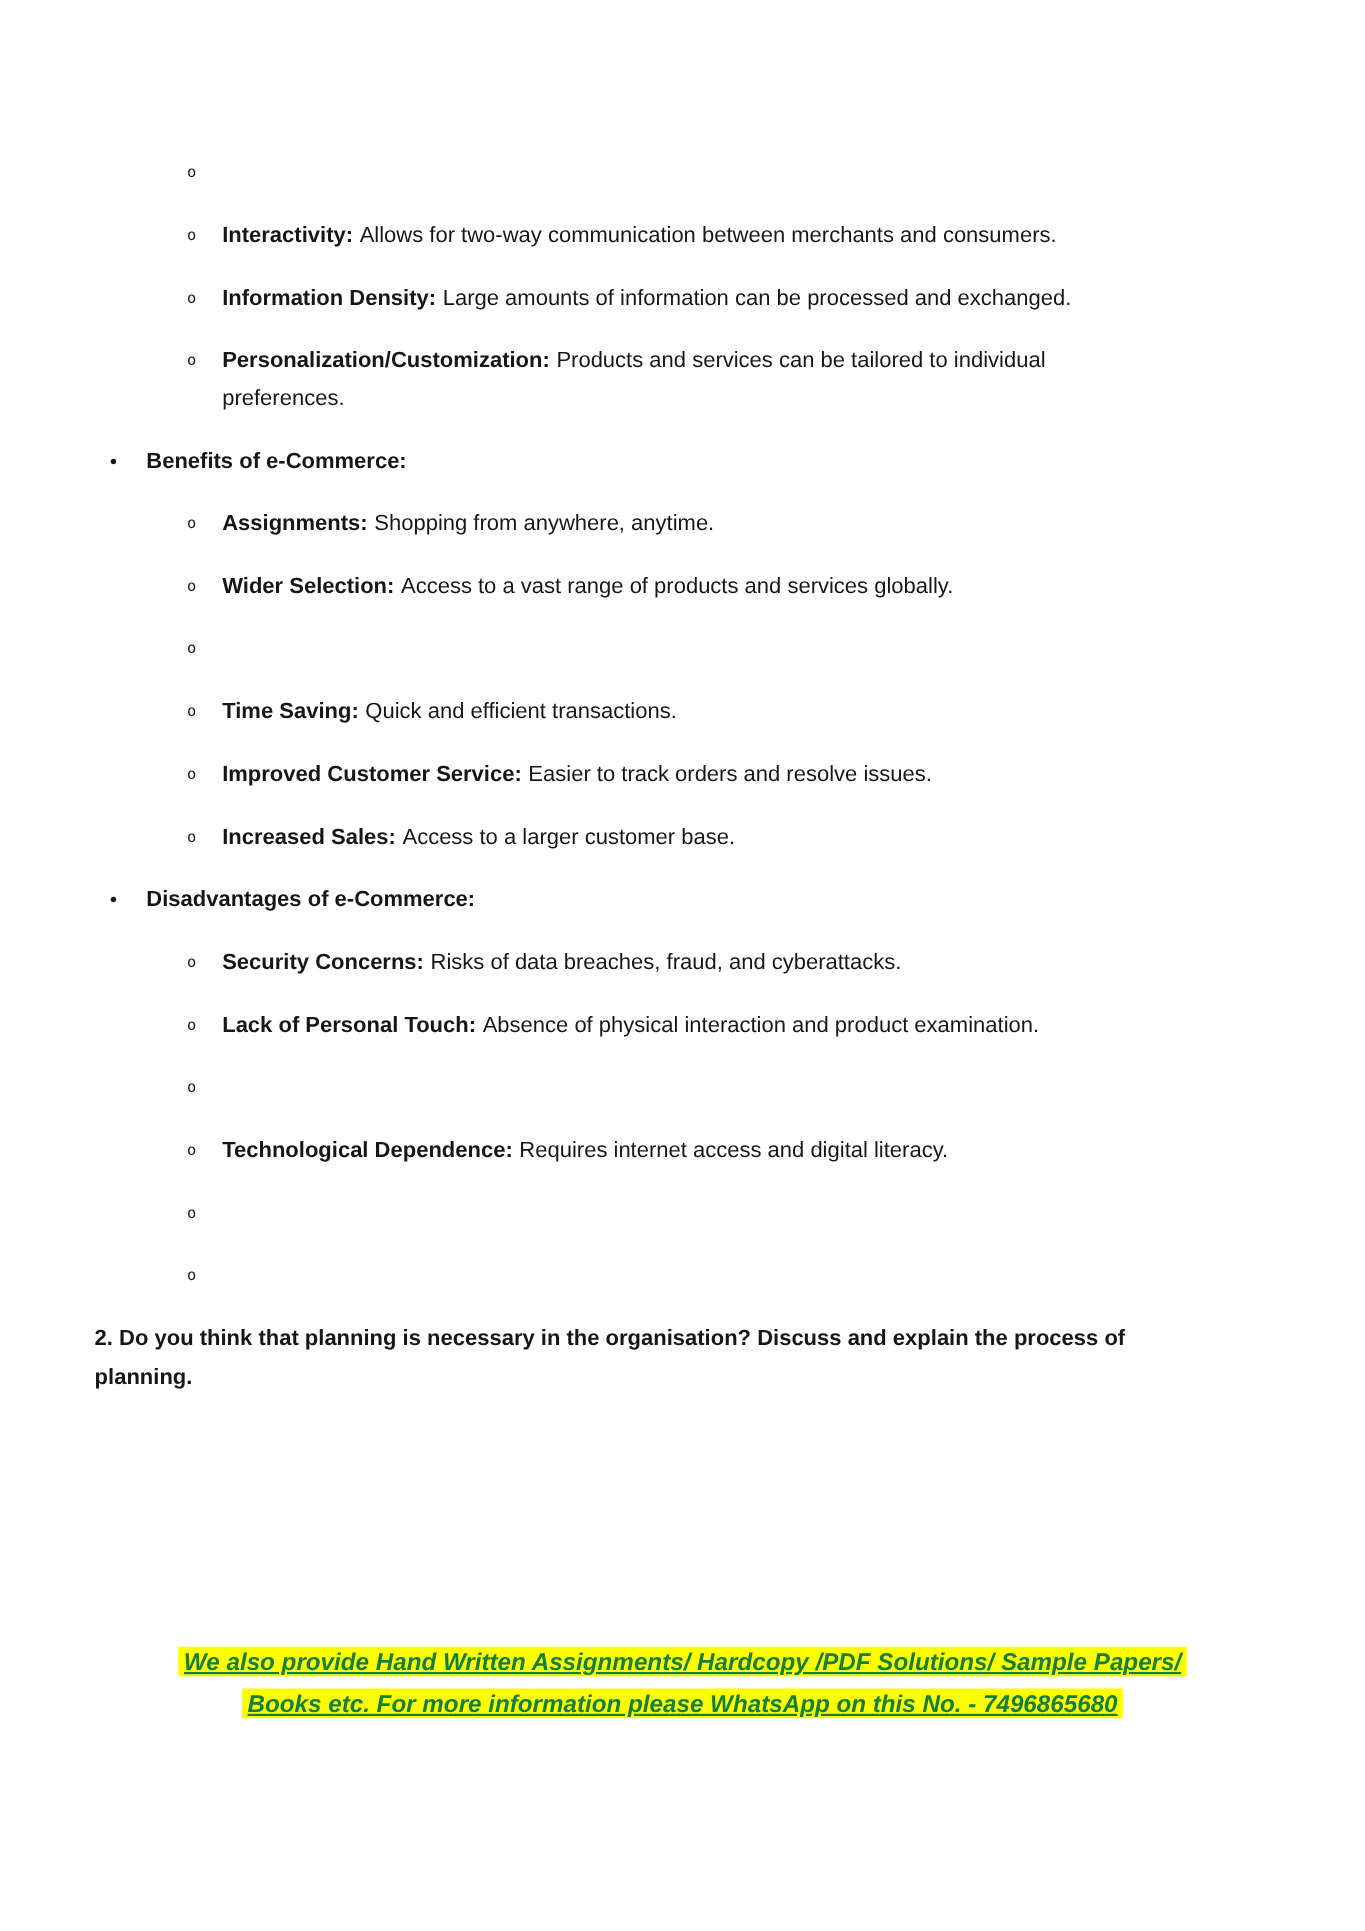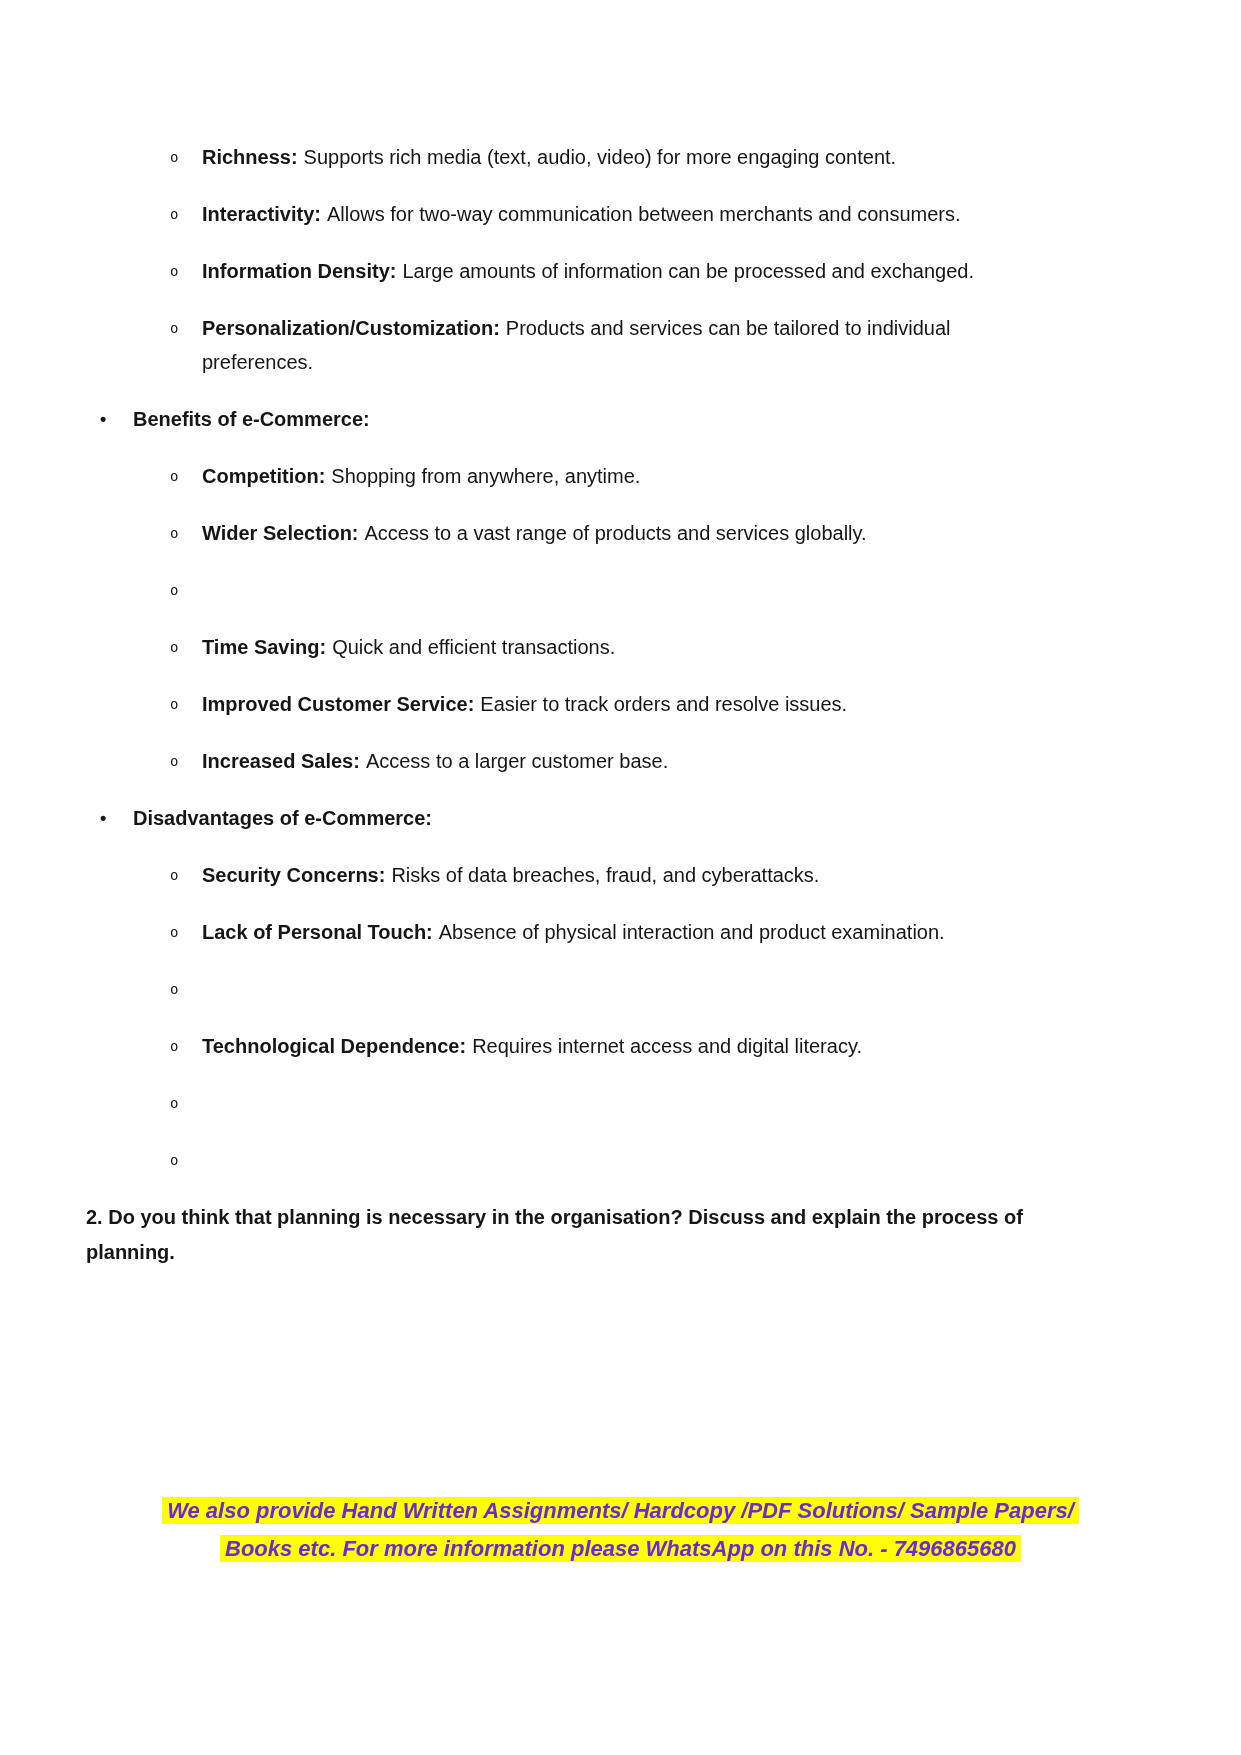--- a/index.html
+++ b/index.html
@@ -68,33 +68,33 @@
     right: 0;
     top: 1492px;
     text-align: center;
     font-size: 22px;
     line-height: 38px;
     font-weight: bold;
     font-style: italic;
   }
   .footer .hl {
     background: #ffff00;
-    color: #6d28d9;
+    color: #15803d;
+    text-decoration: underline;
     padding: 1px 5px;
   }
 </style>
 </head>
 <body>
 
 <div class="page">
   <div class="content">
 
     <div class="l2-item">
       <div class="l2-marker-col">o</div>
-      <div class="l2-text"><span class="item-label">Richness:</span><span>Supports rich media (text, audio, video) for more engaging content.</span></div>
     </div>
     <div class="l2-item">
       <div class="l2-marker-col">o</div>
       <div class="l2-text"><span class="item-label">Interactivity:</span><span>Allows for two-way communication between merchants and consumers.</span></div>
     </div>
     <div class="l2-item">
       <div class="l2-marker-col">o</div>
       <div class="l2-text"><span class="item-label">Information Density:</span><span>Large amounts of information can be processed and exchanged.</span></div>
     </div>
     <div class="l2-item">
@@ -102,21 +102,21 @@
       <div class="l2-text"><span class="item-label">Personalization/Customization:</span><span>Products and services can be tailored to individual preferences.</span></div>
     </div>
 
     <div class="l1-item">
       <div class="l1-marker-col">•</div>
       <div class="l1-text">Benefits of e-Commerce:</div>
     </div>
 
     <div class="l2-item">
       <div class="l2-marker-col">o</div>
-      <div class="l2-text"><span class="item-label">Competition:</span><span>Shopping from anywhere, anytime.</span></div>
+      <div class="l2-text"><span class="item-label">Assignments:</span><span>Shopping from anywhere, anytime.</span></div>
     </div>
     <div class="l2-item">
       <div class="l2-marker-col">o</div>
       <div class="l2-text"><span class="item-label">Wider Selection:</span><span>Access to a vast range of products and services globally.</span></div>
     </div>
     <div class="l2-item">
       <div class="l2-marker-col">o</div>
     </div>
     <div class="l2-item">
       <div class="l2-marker-col">o</div>

